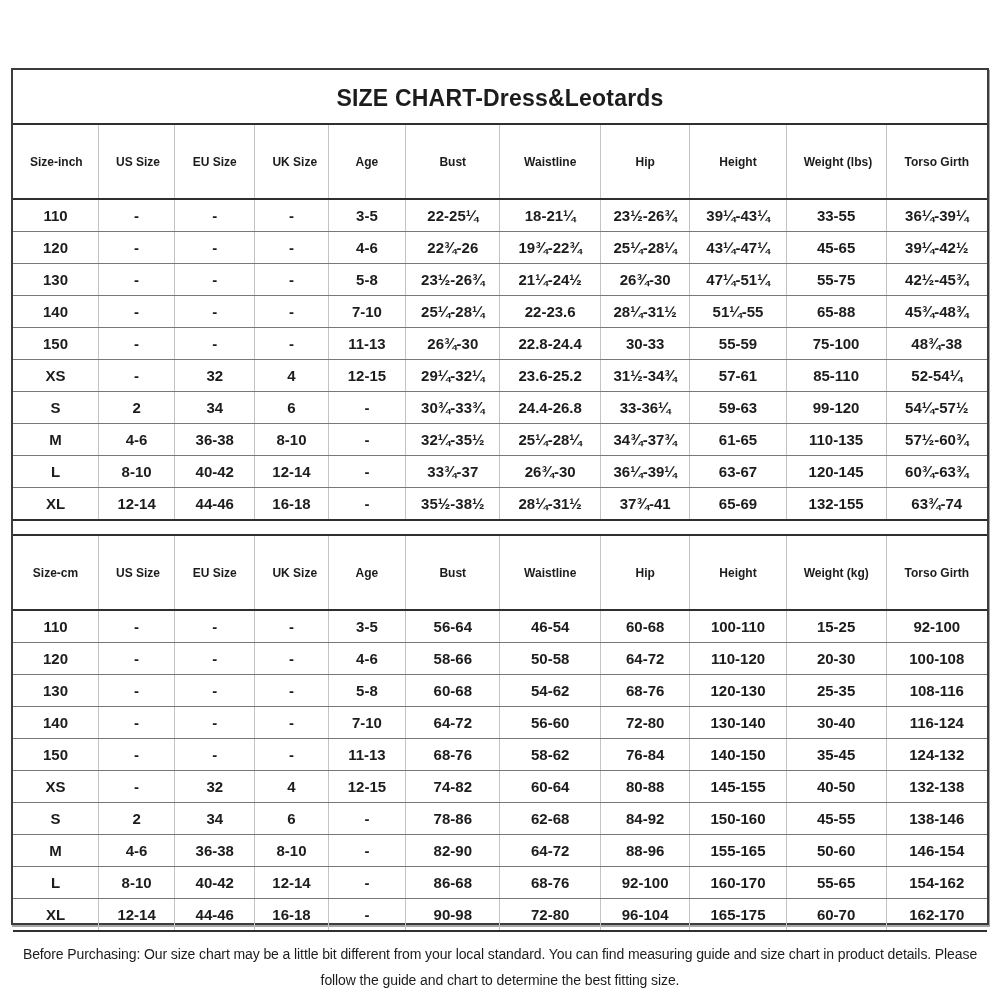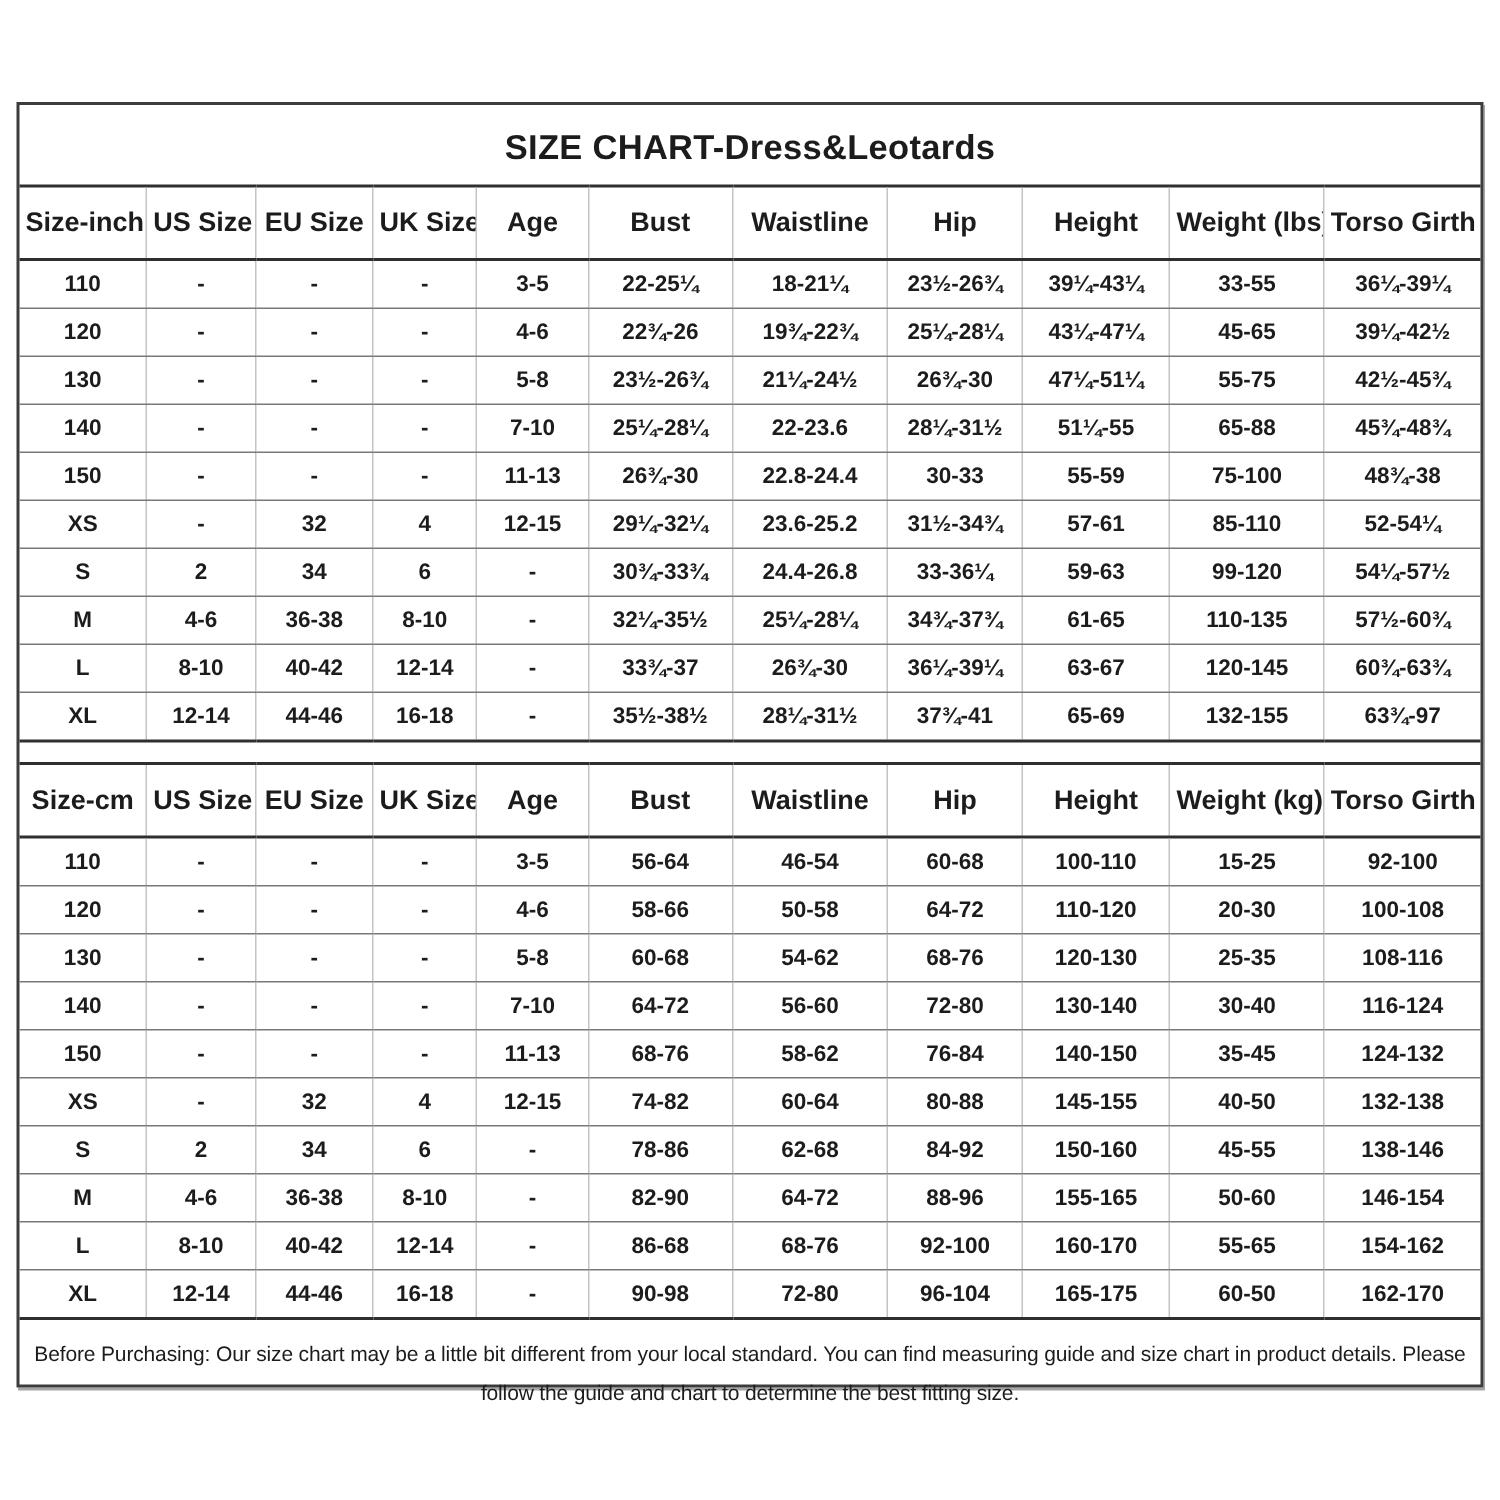--- a/index.html
+++ b/index.html
@@ -31,23 +31,23 @@
     font-weight: bold;
     letter-spacing: 0.2px;
     white-space: nowrap;
   }
   table.size-table {
     width: 100%;
     border-collapse: collapse;
     table-layout: fixed;
   }
   table.size-table th {
-    font-size: 18px;
+    font-size: 12px;
     font-weight: bold;
-    padding: 4px;
+    padding: 17px;
     height: 39px;
     border-top: 2px solid #2f2f2f;
     border-bottom: 2px solid #2f2f2f;
     border-left: 1px solid #c4c4c4;
     border-right: 1px solid #c4c4c4;
     text-align: center;
     white-space: nowrap;
     overflow: hidden;
   }
   table.size-table td {
@@ -234,21 +234,21 @@
           <td>XL</td>
           <td>12-14</td>
           <td>44-46</td>
           <td>16-18</td>
           <td>-</td>
           <td>35½-38½</td>
           <td>28¼-31½</td>
           <td>37¾-41</td>
           <td>65-69</td>
           <td>132-155</td>
-          <td>63¾-97</td>
+          <td>63¾-74</td>
         </tr>
       </tbody>
     </table>
 
   <div class="table-gap"></div>
 
   <table class="size-table">
       <thead>
         <tr>
           <th>Size-cm</th>
@@ -385,20 +385,20 @@
         <tr>
           <td>XL</td>
           <td>12-14</td>
           <td>44-46</td>
           <td>16-18</td>
           <td>-</td>
           <td>90-98</td>
           <td>72-80</td>
           <td>96-104</td>
           <td>165-175</td>
-          <td>60-50</td>
+          <td>60-70</td>
           <td>162-170</td>
         </tr>
       </tbody>
     </table>
 
   <div class="footer-note">Before Purchasing: Our size chart may be a little bit different from your local standard. You can find measuring guide and size chart in product details. Please follow the guide and chart to determine the best fitting size.</div>
 </div>
 
 </body></html>

